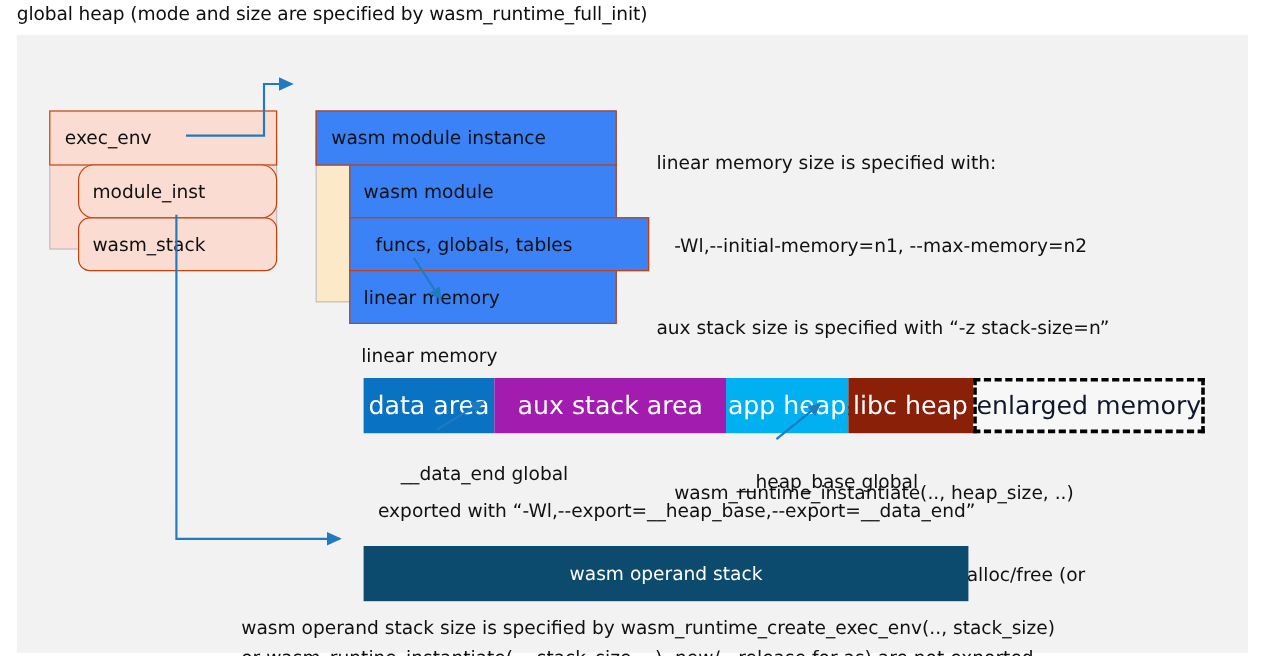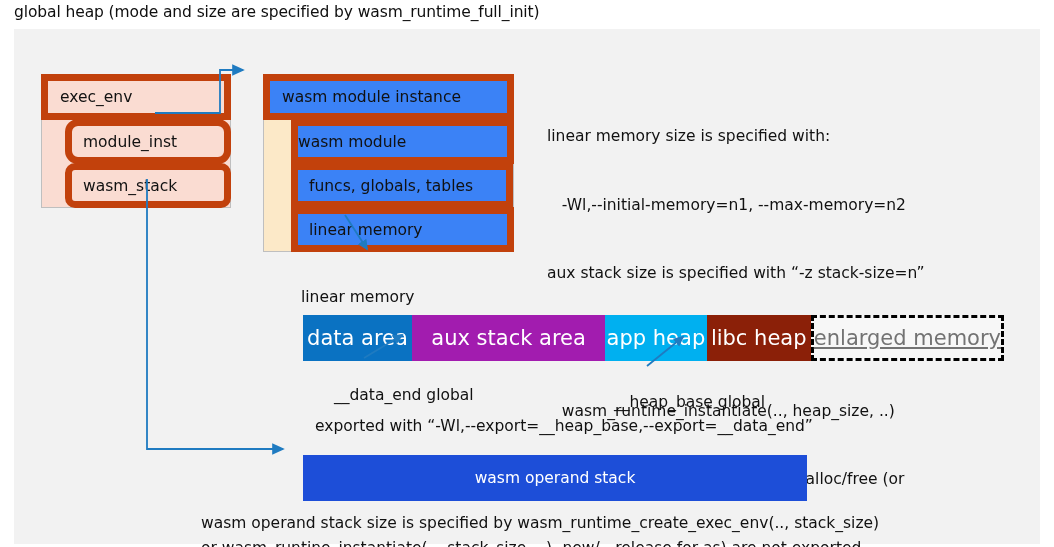--- a/index.html
+++ b/index.html
@@ -34,23 +34,24 @@
   
   #panel {
     left: 14px; top: 29px;
     width: 1026px; height: 515px;
     background: #f2f2f2;
   }
 
   
   .box {
     box-sizing: border-box;
-    border: 7px solid #c2410c;
+    border: 1px solid #c2410c;
     display: flex;
     align-items: center;
+    margin-top: 18px;
   }
   .box-label {
     font-size: 15.5px;
     color: #111111;
     white-space: nowrap;
   }
 
   .pink { background: #fadcd2; }
   .cream { background: #3b82f6; text-align: center; }
 
@@ -82,22 +83,22 @@
   #wmi-header {
     left: 0; top: 0; width: 251px; height: 46px;
     padding-left: 12px;
   }
   #wmi-sidecol {
     left: 0; top: 45px; width: 251px; height: 133px;
     box-sizing: border-box;
     border: 1px solid #bfbfbf;
     background: #fce9c8;
   }
-  #wasm-module-row  { left: 28px; top: 45px;  width: 223px; height: 45px; }
-  #funcs-row        { left: 28px; top: 89px;  width: 222px; height: 45px; padding-left: 11px; }
+  #wasm-module-row  { left: 28px; top: 45px;  width: 223px; height: 45px; padding-left: 11px; }
+  #funcs-row        { left: 28px; top: 89px;  width: 250px; height: 45px; padding-left: 21px; }
   #linear-memory-row{ left: 28px; top: 133px; width: 223px; height: 45px; padding-left: 11px; }
 
   
   #notes {
     left: 533px; top: 50px;
     width: 500px;
     font-size: 15.5px;
     line-height: 22.9px;
     color: #111111;
     white-space: pre;
@@ -124,44 +125,43 @@
     white-space: nowrap;
     box-sizing: border-box;
   }
   .seg-data     { width: 115px; background: #0a72c2; }
   .seg-aux      { width: 204px; background: #a21caf; text-align: right; }
   .seg-appheap  { width: 107px; background: #00b0f0; }
   .seg-libc     { width: 110px; background: #8b2008; }
   .seg-enlarged {
     width: 200px;
     background: #f7f7f7;
-    color: #737373;
+    color: #0f172a;
     border: 3px dashed #000000;
-    text-decoration: underline;
   }
 
   
   #data-end-label {
     left: 320px; top: 357px;
     font-size: 15.5px; color: #111111; white-space: nowrap;
   }
   #heap-base-label {
     left: 600px; top: 364px;
     font-size: 15.5px; color: #111111; white-space: nowrap;
   }
   #exported-with-label {
     left: 301px; top: 388px;
     font-size: 15.5px; color: #111111; white-space: nowrap; text-align: center;
   }
 
   
   #operand-stack {
     left: 289px; top: 426px;
     width: 504px; height: 46px;
-    background: #1d4ed8;
+    background: #0c4a6e;
     display: flex; align-items: center; justify-content: center;
     color: #ffffff; font-size: 15.5px; white-space: nowrap;
   }
   #operand-note {
     left: 187px; top: 482px;
     font-size: 15.5px; line-height: 25px; color: #111111;
   }
   #operand-note div { white-space: pre; }
 
   svg.connectors {

